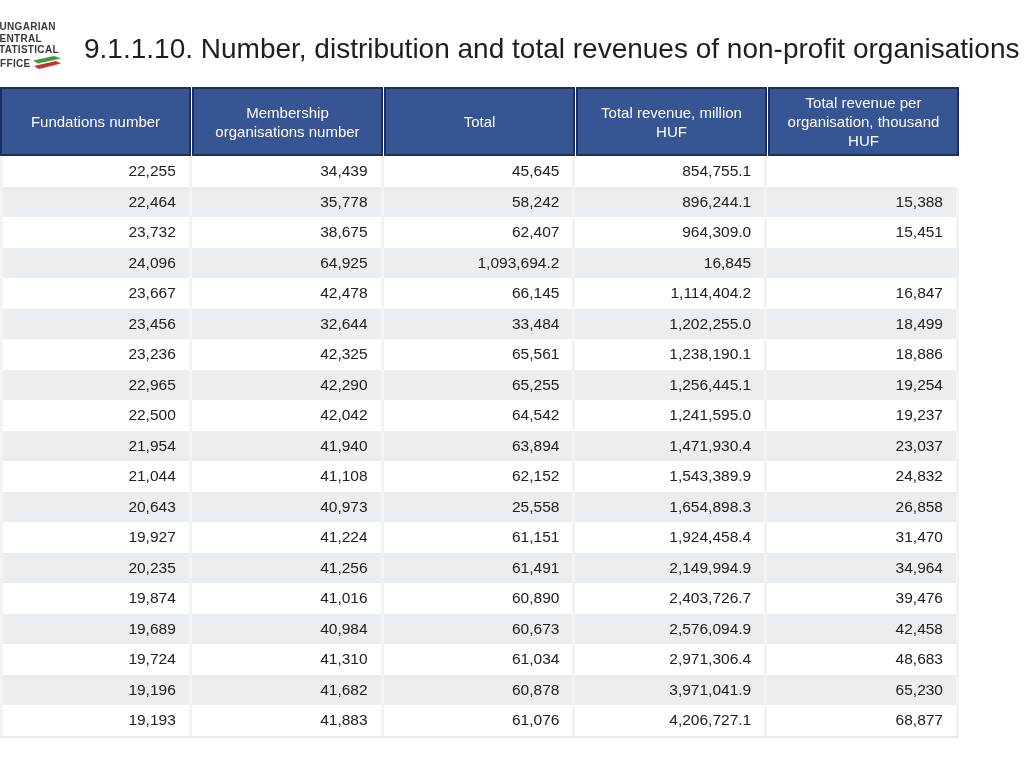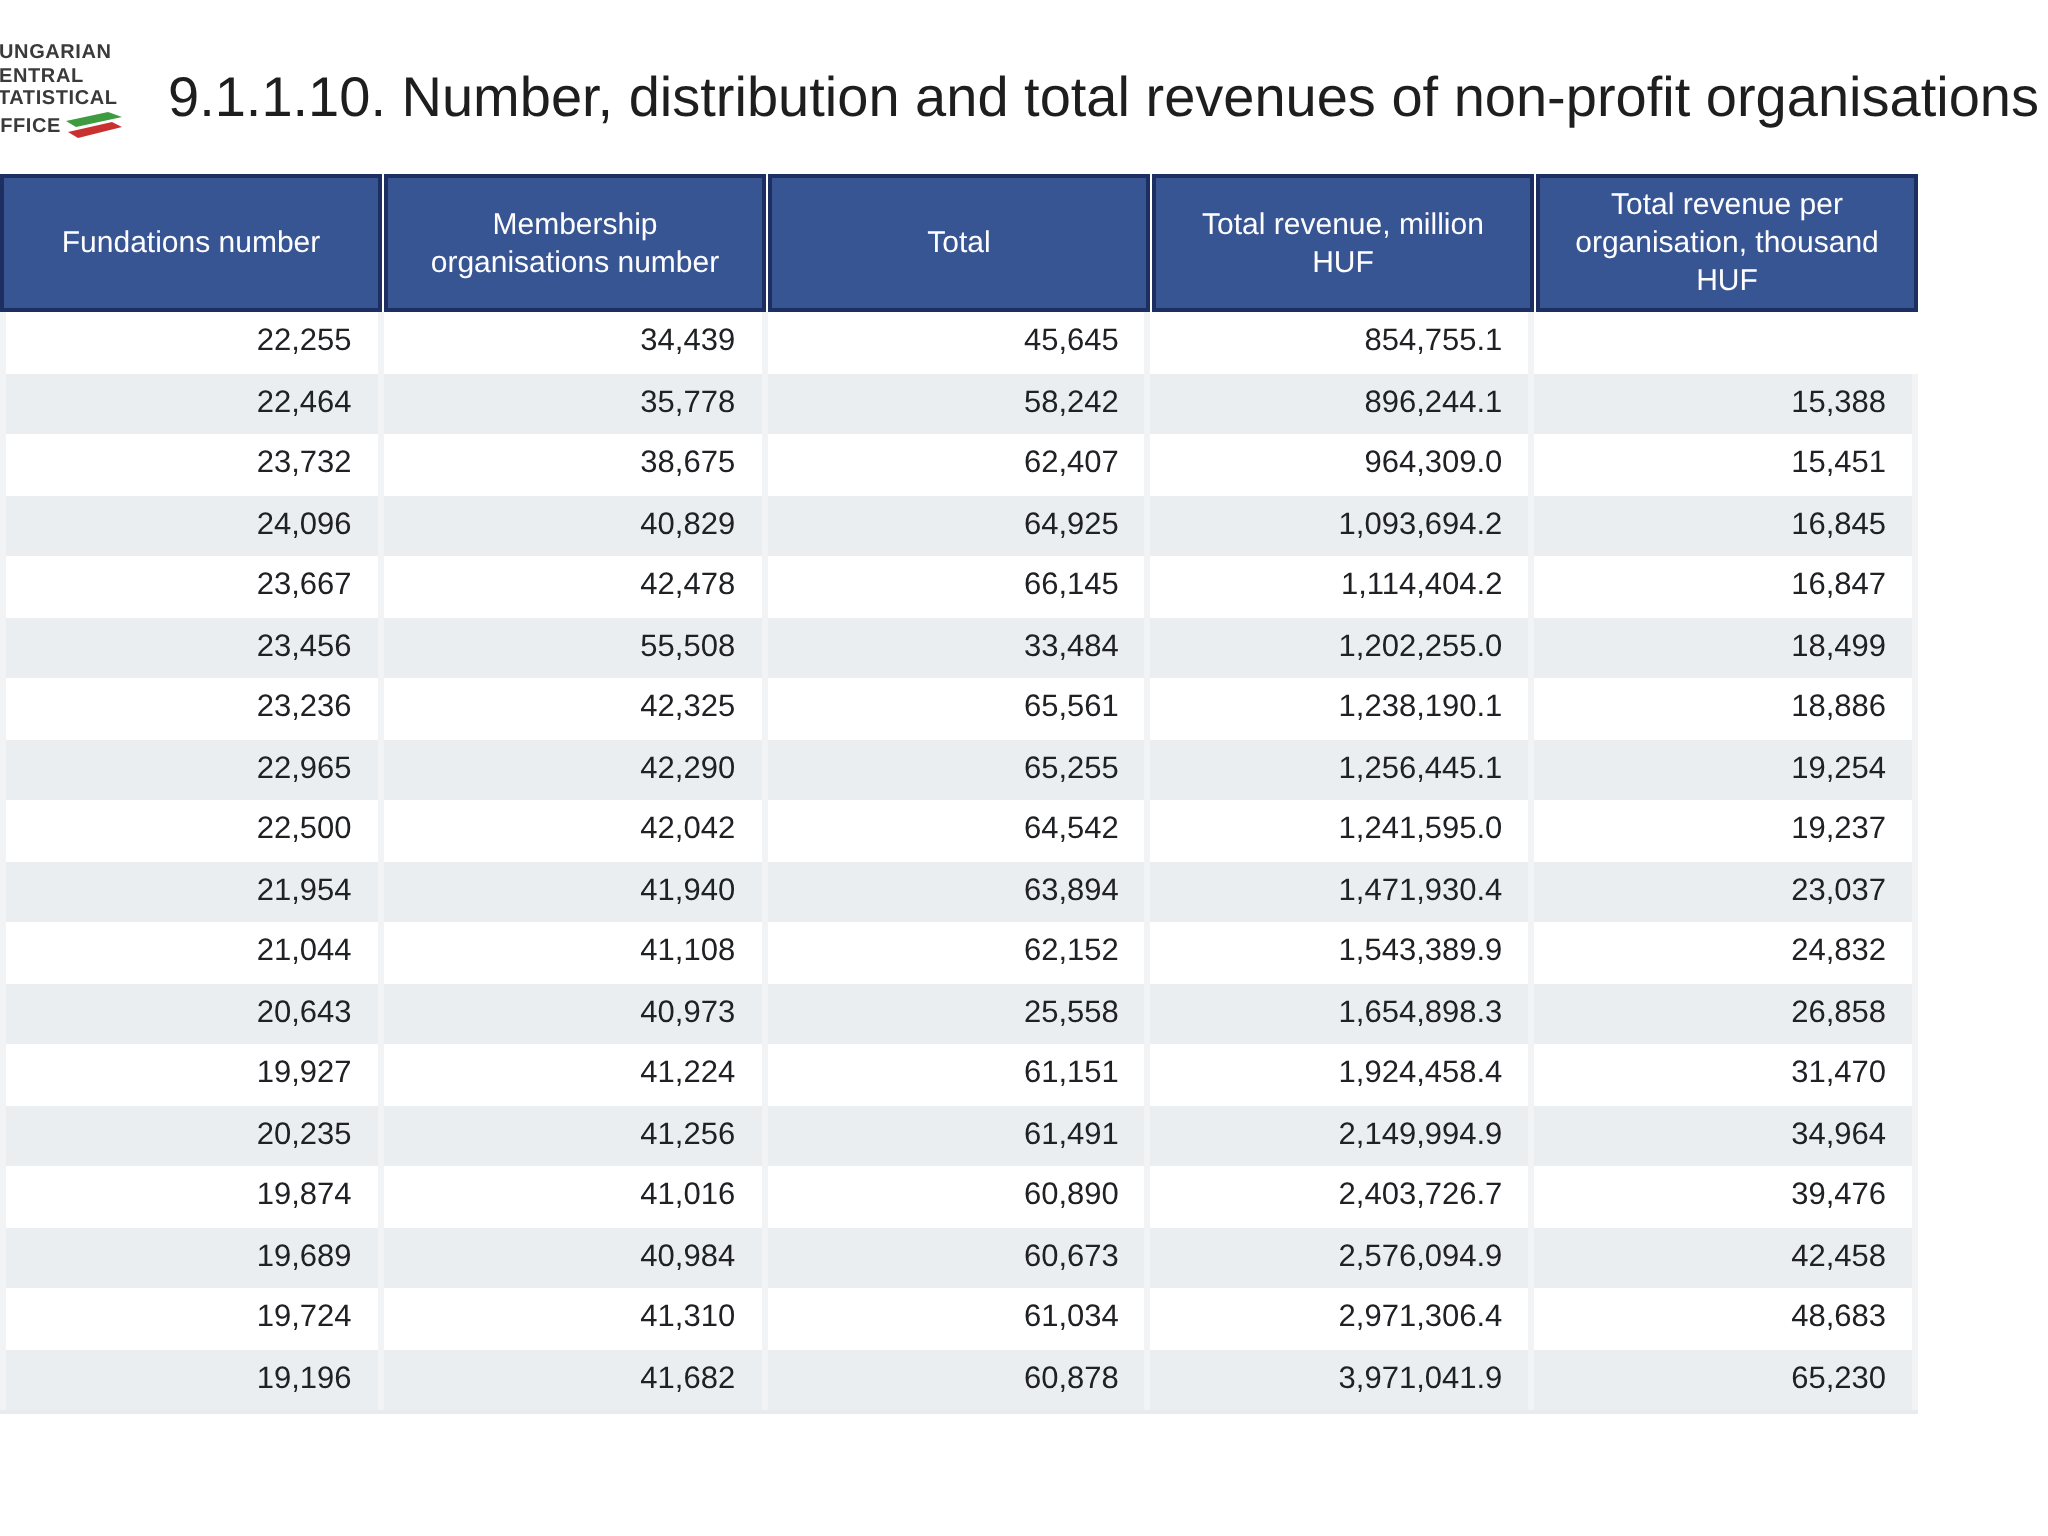--- a/index.html
+++ b/index.html
@@ -125,35 +125,34 @@
         </div>
         <div class="tr">
           <div class="td">23,732</div>
           <div class="td">38,675</div>
           <div class="td">62,407</div>
           <div class="td">964,309.0</div>
           <div class="td">15,451</div>
         </div>
         <div class="tr">
           <div class="td">24,096</div>
-          <div class="td">40,829</div>
           <div class="td">64,925</div>
           <div class="td">1,093,694.2</div>
           <div class="td">16,845</div>
         </div>
         <div class="tr">
           <div class="td">23,667</div>
           <div class="td">42,478</div>
           <div class="td">66,145</div>
           <div class="td">1,114,404.2</div>
           <div class="td">16,847</div>
         </div>
         <div class="tr">
           <div class="td">23,456</div>
-          <div class="td">55,508</div>
+          <div class="td">32,644</div>
           <div class="td">33,484</div>
           <div class="td">1,202,255.0</div>
           <div class="td">18,499</div>
         </div>
         <div class="tr">
           <div class="td">23,236</div>
           <div class="td">42,325</div>
           <div class="td">65,561</div>
           <div class="td">1,238,190.1</div>
           <div class="td">18,886</div>
@@ -228,16 +227,23 @@
           <div class="td">2,971,306.4</div>
           <div class="td">48,683</div>
         </div>
         <div class="tr">
           <div class="td">19,196</div>
           <div class="td">41,682</div>
           <div class="td">60,878</div>
           <div class="td">3,971,041.9</div>
           <div class="td">65,230</div>
         </div>
+        <div class="tr">
+          <div class="td">19,193</div>
+          <div class="td">41,883</div>
+          <div class="td">61,076</div>
+          <div class="td">4,206,727.1</div>
+          <div class="td">68,877</div>
+        </div>
       </div>
   </div>
 
 </div>
 
 </body></html>

